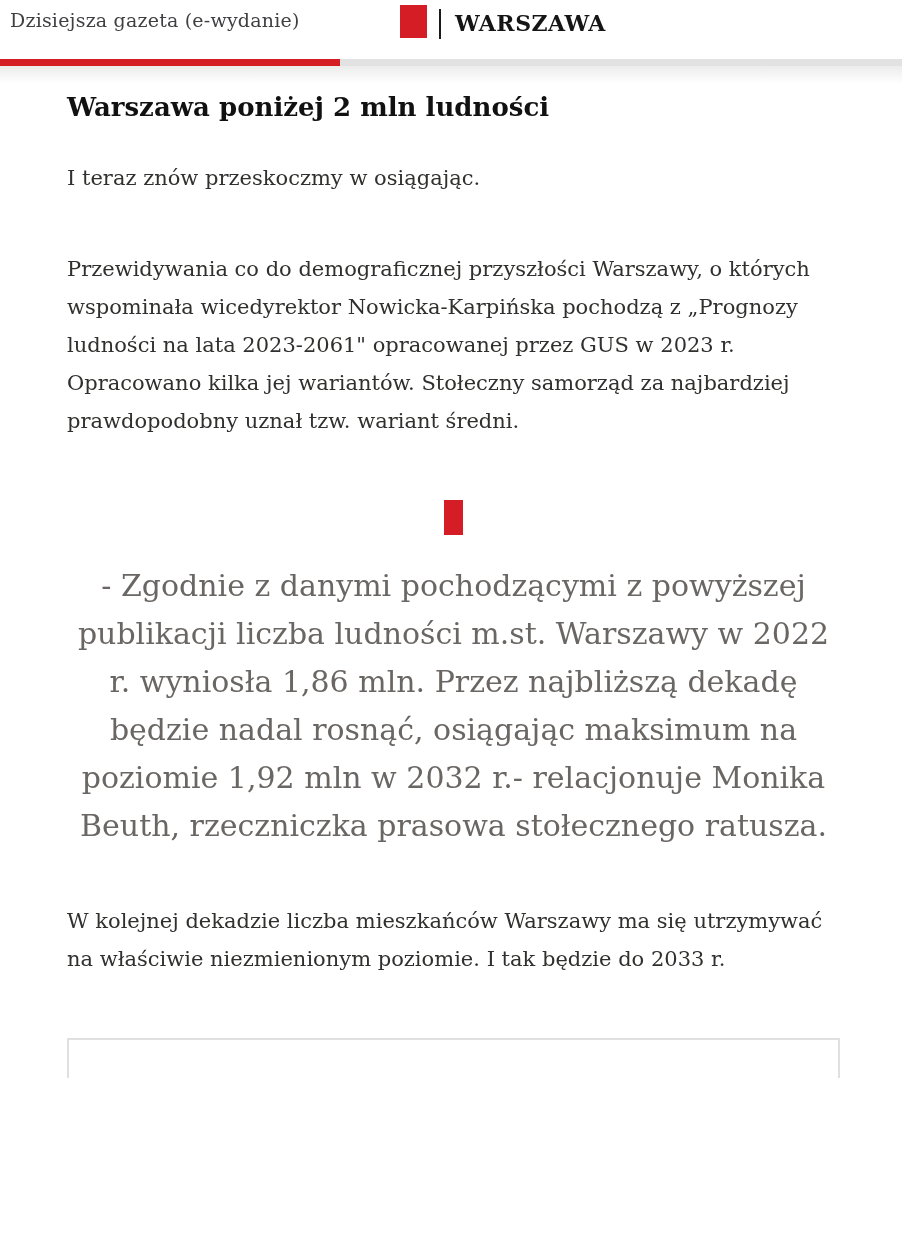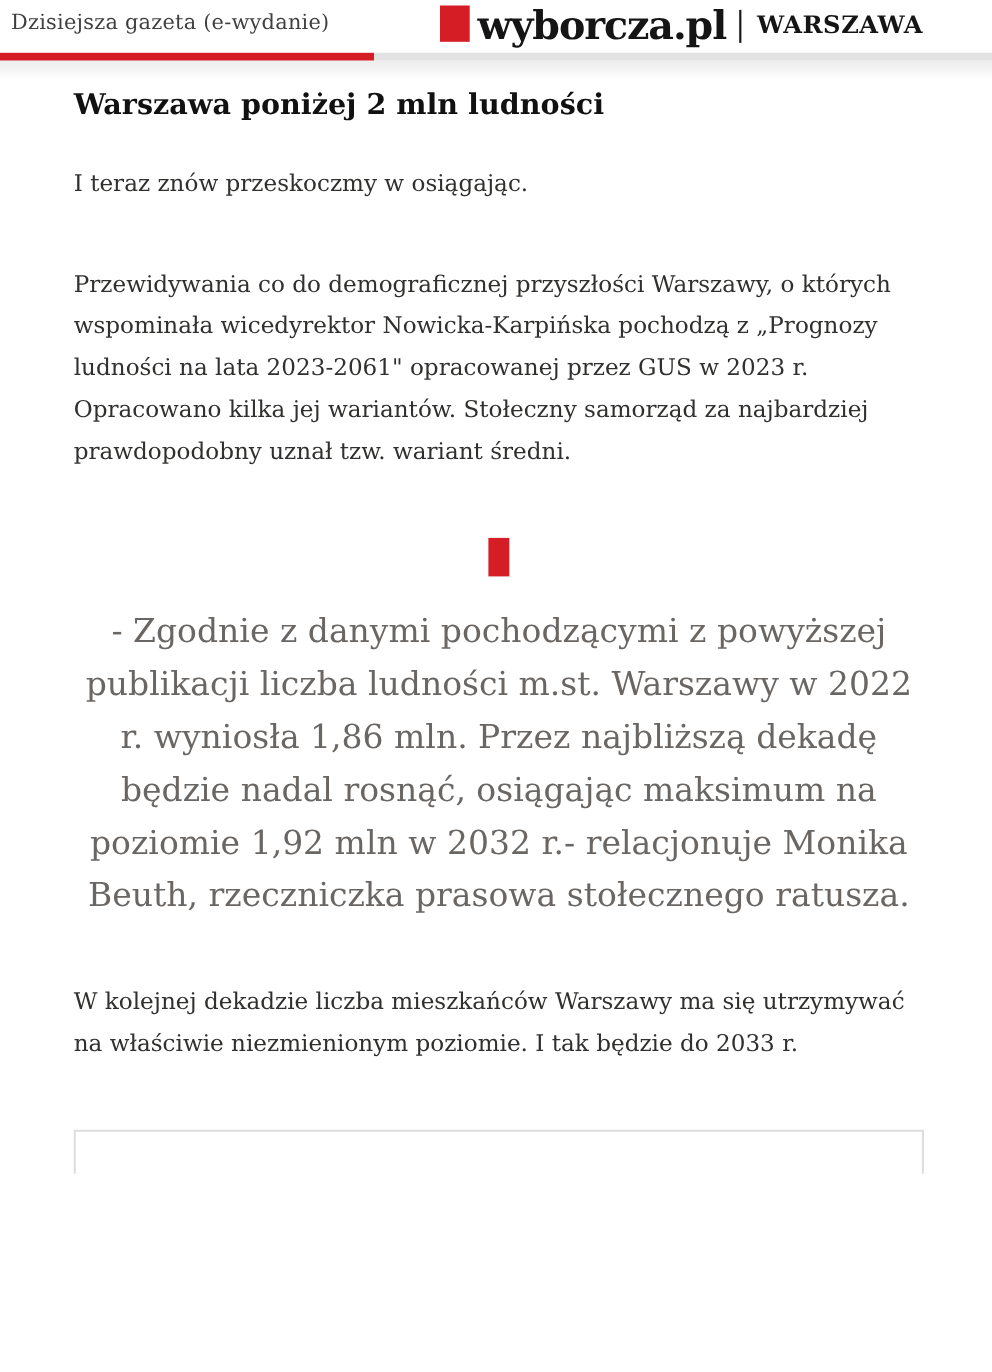--- a/index.html
+++ b/index.html
@@ -9,21 +9,21 @@
     width: 902px;
     height: 1247px;
     overflow: hidden;
     background: #ffffff;
     font-family: "DejaVu Serif", "Liberation Serif", serif;
   }
 
   
   .site-header {
     position: relative;
-    height: 48px;
+    height: 59px;
   }
   .edition-link {
     position: absolute;
     left: 10px;
     top: 9px;
     font-size: 19px;
     color: #3f3f42;
     text-decoration: none;
     cursor: pointer;
     letter-spacing: 0.2px;
@@ -124,21 +124,20 @@
 </style>
 </head>
 <body>
 
 <div class="page">
 
   <header class="site-header">
     <a class="edition-link">Dzisiejsza gazeta (e-wydanie)</a>
     <div class="logo">
       <span class="logo-block" style="background: rgb(212, 29, 36);"></span>
-      <span class="brand">wyborcza.pl</span>
       <span class="logo-divider"></span>
       <span class="section">WARSZAWA</span>
     </div>
   </header>
 
   <div class="rule">
     <div class="rule-red" style="background: rgb(212, 29, 36);"></div>
     <div class="rule-gray"></div>
   </div>
   <div class="rule-shadow"></div>

